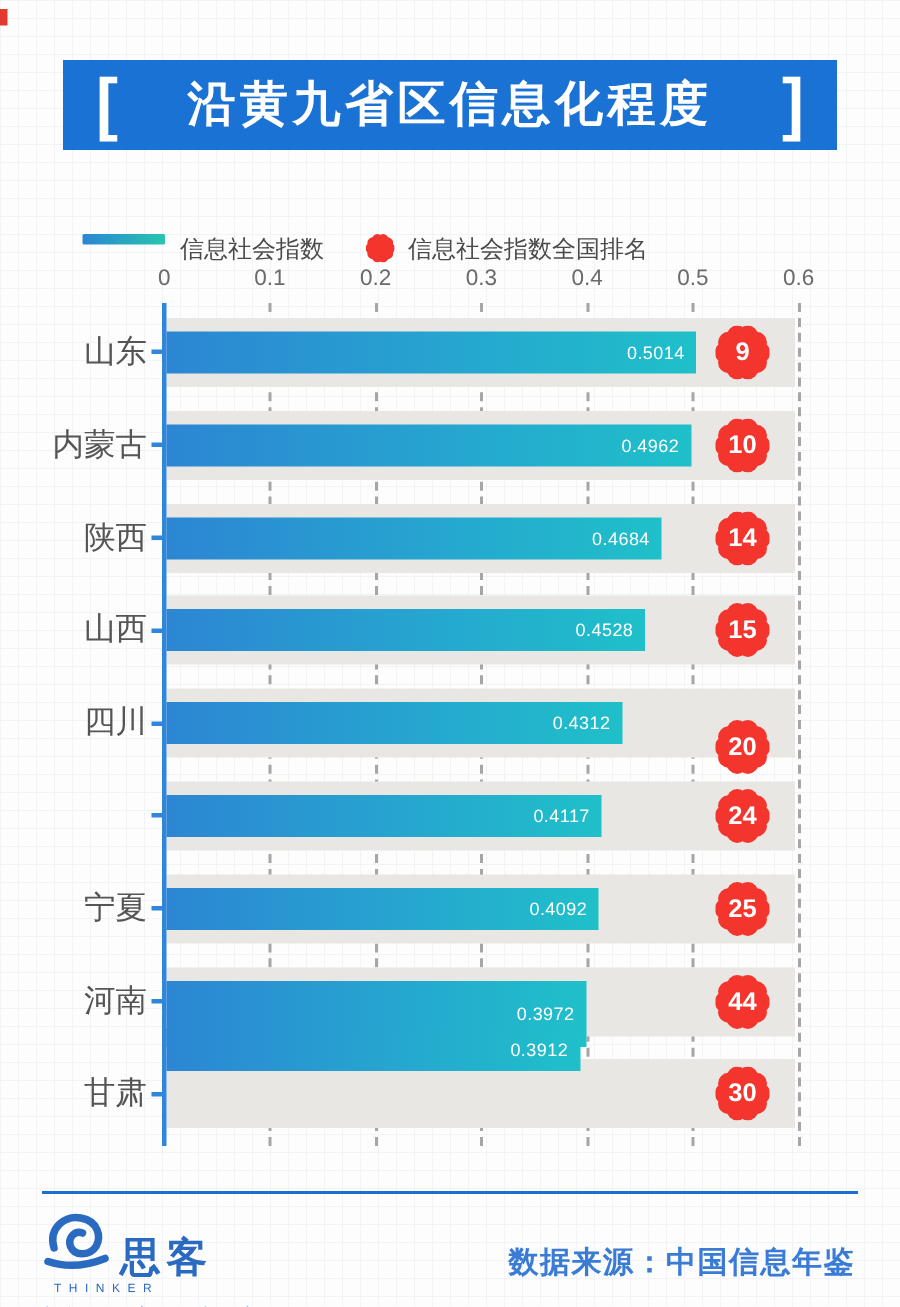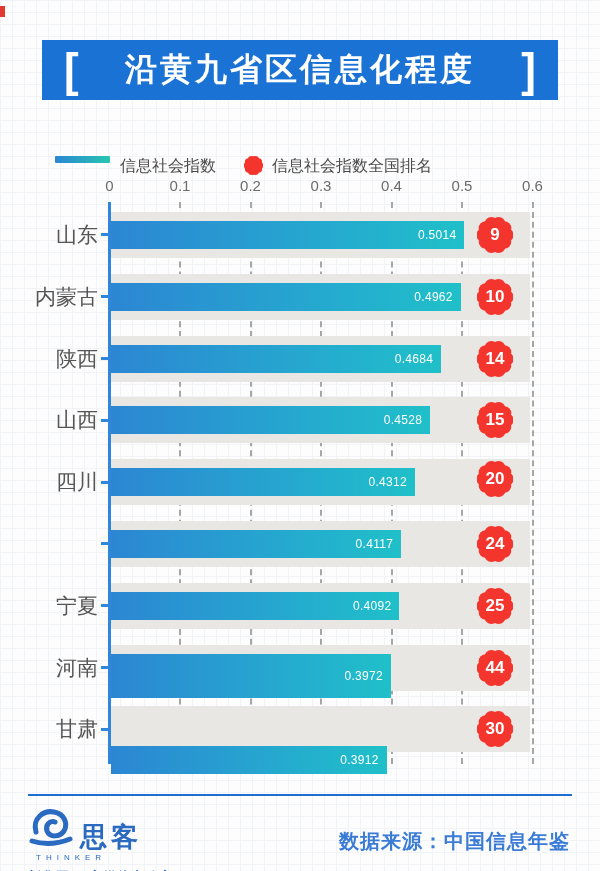--- a/index.html
+++ b/index.html
@@ -193,21 +193,21 @@
           <circle cx="18" cy="18" r="11.5" fill="#f4352e"></circle>
         </svg>
         <span class="rank">15</span>
       </div>
       <div class="track" style="left: 111px; top: 255.1px; width: 419px; height: 46px; background: rgb(233, 231, 227);"></div>
       <div class="row-label" style="left: 0px; top: 266.1px;">四川</div>
       <div class="row-tick" style="left: 100.5px; top: 276.6px;"></div>
       <div class="bar" style="left: 111px; top: 264.1px; width: 303.996px; height: 28px;">
         <span class="val">0.4312</span>
       </div>
-      <div class="badge" style="left: 477px; top: 257px;">
+      <div class="badge" style="left: 477px; top: 276px;">
         <svg width="36" height="36" viewBox="0 0 36 36">
           <circle cx="29.50" cy="18.00" r="7" fill="#f4352e"></circle>
           <circle cx="27.30" cy="24.76" r="7" fill="#f4352e"></circle>
           <circle cx="21.55" cy="28.94" r="7" fill="#f4352e"></circle>
           <circle cx="14.45" cy="28.94" r="7" fill="#f4352e"></circle>
           <circle cx="8.70" cy="24.76" r="7" fill="#f4352e"></circle>
           <circle cx="6.50" cy="18.00" r="7" fill="#f4352e"></circle>
           <circle cx="8.70" cy="11.24" r="7" fill="#f4352e"></circle>
           <circle cx="14.45" cy="7.06" r="7" fill="#f4352e"></circle>
           <circle cx="21.55" cy="7.06" r="7" fill="#f4352e"></circle>
@@ -278,21 +278,21 @@
           <circle cx="14.45" cy="7.06" r="7" fill="#f4352e"></circle>
           <circle cx="21.55" cy="7.06" r="7" fill="#f4352e"></circle>
           <circle cx="27.30" cy="11.24" r="7" fill="#f4352e"></circle>
           <circle cx="18" cy="18" r="11.5" fill="#f4352e"></circle>
         </svg>
         <span class="rank">44</span>
       </div>
       <div class="track" style="left: 111px; top: 502.3px; width: 419px; height: 46px; background: rgb(233, 231, 227);"></div>
       <div class="row-label" style="left: 0px; top: 513.3px;">甘肃</div>
       <div class="row-tick" style="left: 100.5px; top: 523.8px;"></div>
-      <div class="bar" style="left: 111px; top: 542px; width: 275.796px; height: 28px; justify-content: flex-end;">
+      <div class="bar" style="left: 111px; top: 482px; width: 275.796px; height: 28px; justify-content: flex-end;">
         <span class="val">0.3912</span>
       </div>
       <div class="badge" style="left: 477px; top: 507.3px;">
         <svg width="36" height="36" viewBox="0 0 36 36">
           <circle cx="29.50" cy="18.00" r="7" fill="#f4352e"></circle>
           <circle cx="27.30" cy="24.76" r="7" fill="#f4352e"></circle>
           <circle cx="21.55" cy="28.94" r="7" fill="#f4352e"></circle>
           <circle cx="14.45" cy="28.94" r="7" fill="#f4352e"></circle>
           <circle cx="8.70" cy="24.76" r="7" fill="#f4352e"></circle>
           <circle cx="6.50" cy="18.00" r="7" fill="#f4352e"></circle>

